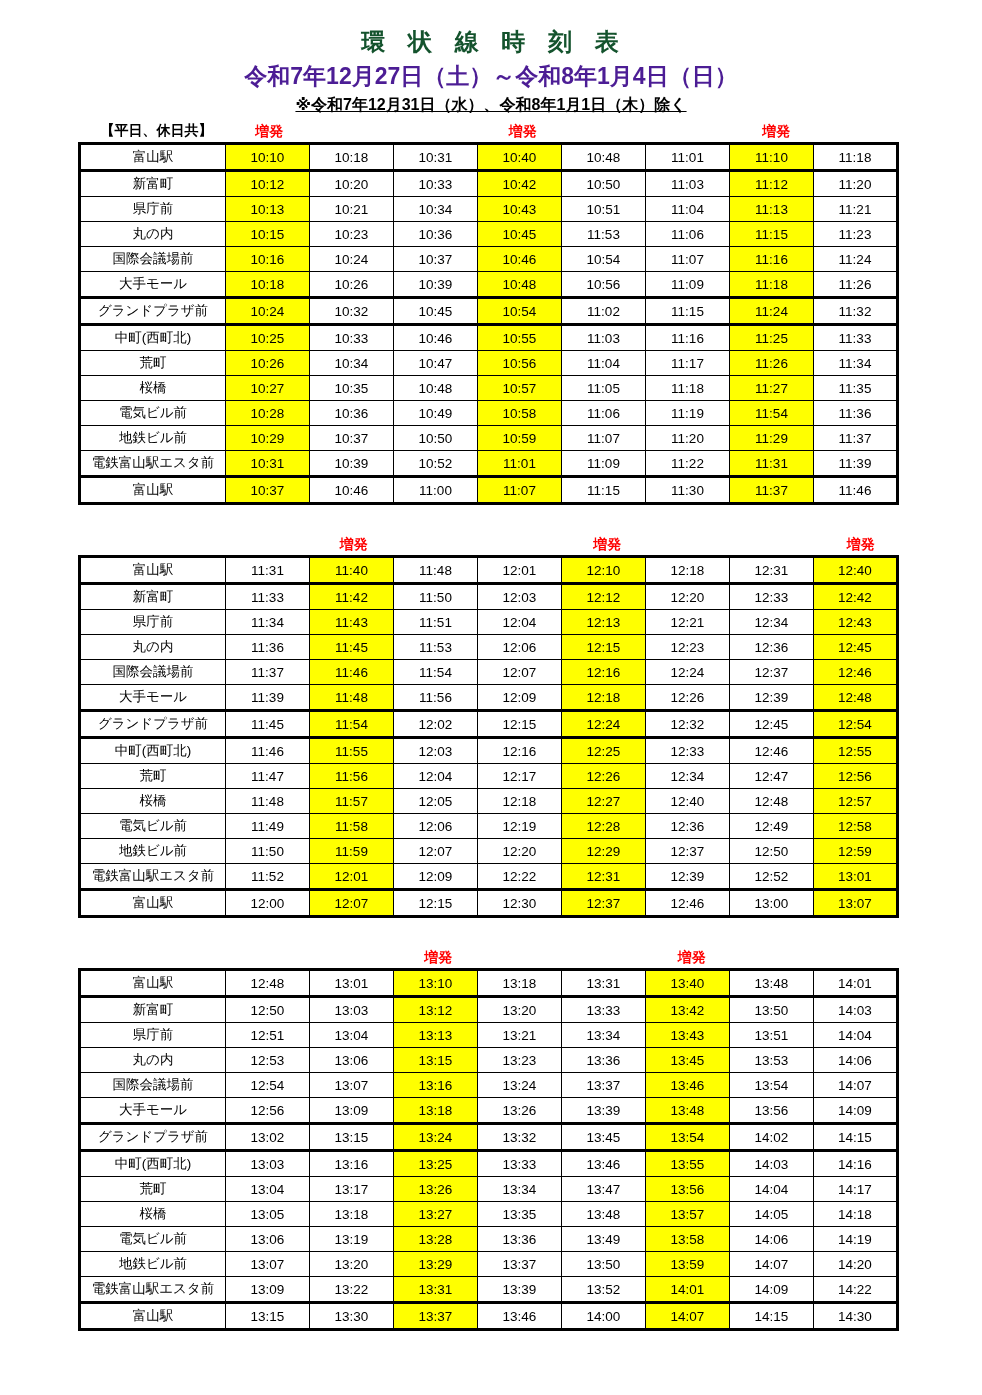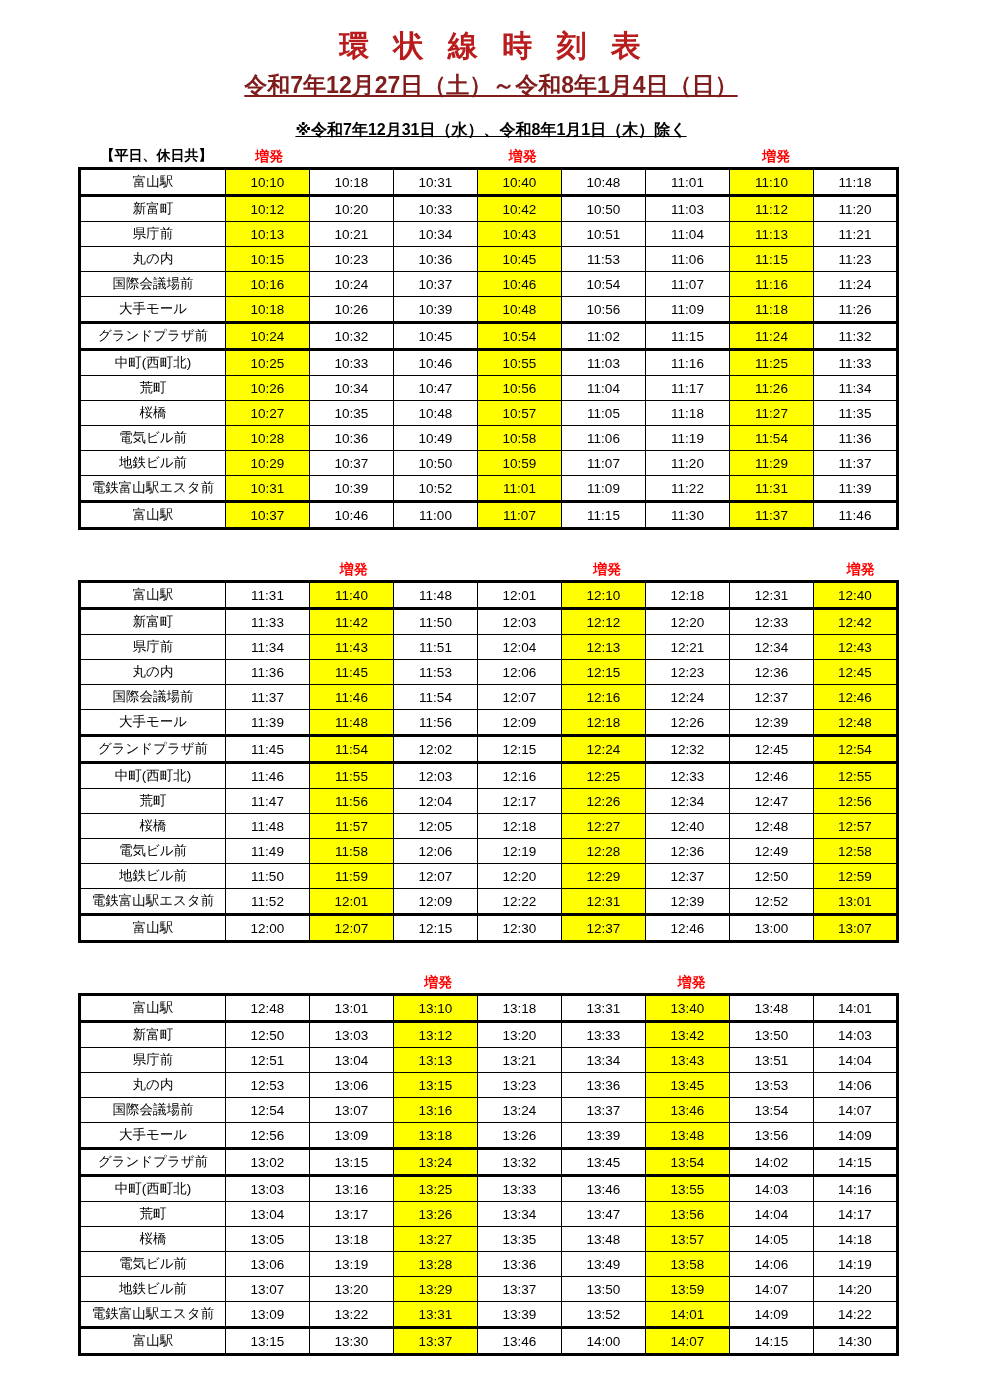--- a/index.html
+++ b/index.html
@@ -10,36 +10,35 @@
   }
   .page {
     position: relative;
     width: 982px; height: 1395px;
     background: #ffffff;
     overflow: hidden;
   }
   .title {
     padding-top: 26px;
     text-align: center;
-    font-size: 30px;
+    font-size: 24px;
     font-weight: bold;
     letter-spacing: 2px;
     word-spacing: 12px;
-    color: #b91c1c;
+    color: #14532d;
   }
   .subtitle {
     margin-top: 3px;
     text-align: center;
     font-size: 23px;
     font-weight: bold;
-    color: #7f1d1d;
-    text-decoration: underline;
+    color: #4c1d95;
   }
   .note {
-    margin-top: 19px;
+    margin-top: 3px;
     text-align: center;
     font-size: 16px;
     font-weight: bold;
     text-decoration: underline;
     color: #000000;
   }
   .tables {
     margin-left: 78px;
     margin-top: 4px;
     width: 830px;

